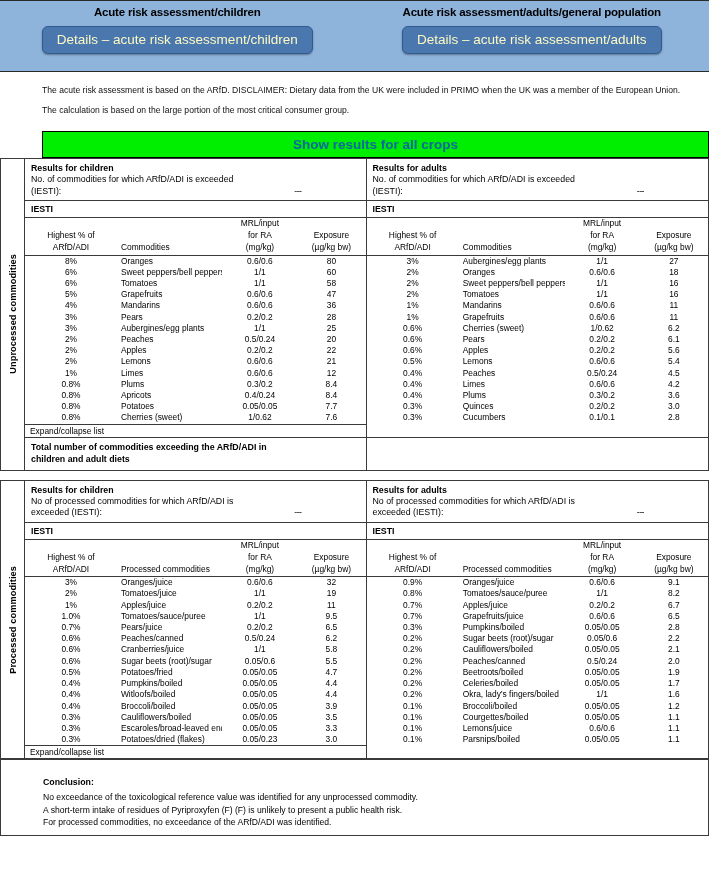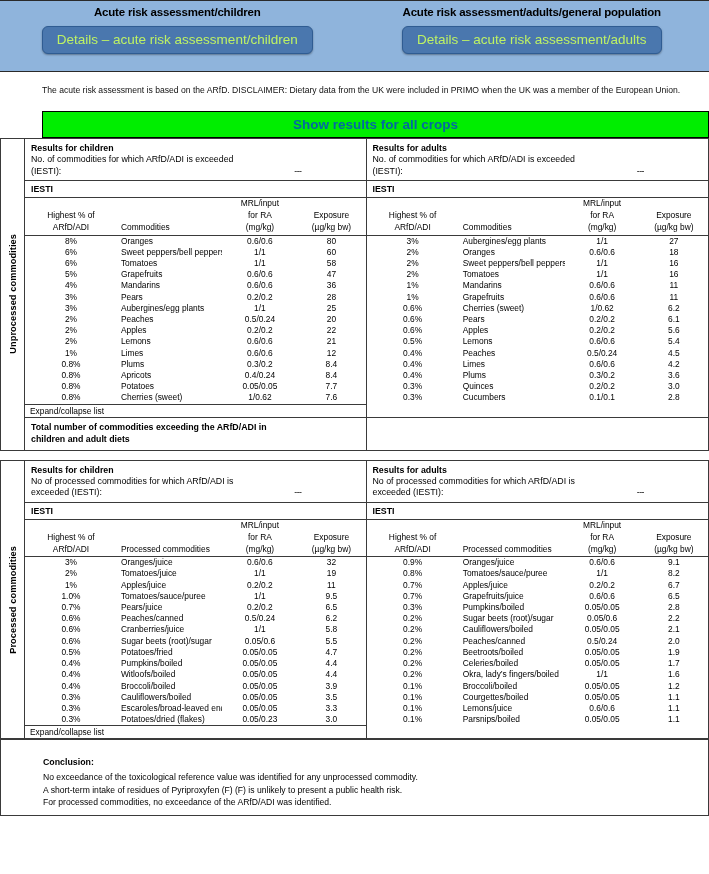--- a/index.html
+++ b/index.html
@@ -22,21 +22,21 @@
   .band-col { width: 50%; display: flex; flex-direction: column; align-items: center; }
   .band-title {
     font-size: 11.5px; font-weight: bold; color: #000;
     margin-top: 5px; letter-spacing: -0.2px; white-space: nowrap;
   }
   .band-btn {
     margin-top: 8px;
     background: #4A77AE;
     border: 1.5px solid #2F5C92;
     border-radius: 6px;
-    color: #bef264;
+    color: #fef9c3;
     font-size: 13.5px;
     padding: 5px 14px 6px 14px;
     box-shadow: 0 1px 2px rgba(0,0,0,0.35);
     white-space: nowrap;
     cursor: pointer;
   }
 
   
   .notes { padding: 13px 0 0 42px; }
   .note { font-size: 8.6px; color: #111; margin-bottom: 10px; white-space: nowrap; }
@@ -136,20 +136,21 @@
     <div class="band-btn">Details – acute risk assessment/children</div>
   </div>
   <div class="band-col">
     <div class="band-title">Acute risk assessment/adults/general population</div>
     <div class="band-btn">Details – acute risk assessment/adults</div>
   </div>
 </div>
 
 <div class="notes">
   <div class="note">The acute risk assessment is based on the ARfD. DISCLAIMER: Dietary data from the UK were included in PRIMO when the UK was a member of the European Union.</div>
+  <div class="note">The calculation is based on the large portion of the most critical consumer group.</div>
 </div>
 
 <div class="green-wrap">
   <div class="green-bar">Show results for all crops</div>
 </div>
 
 <div class="body-wrap">
 
   <div class="section">
     <div class="vlabel">

